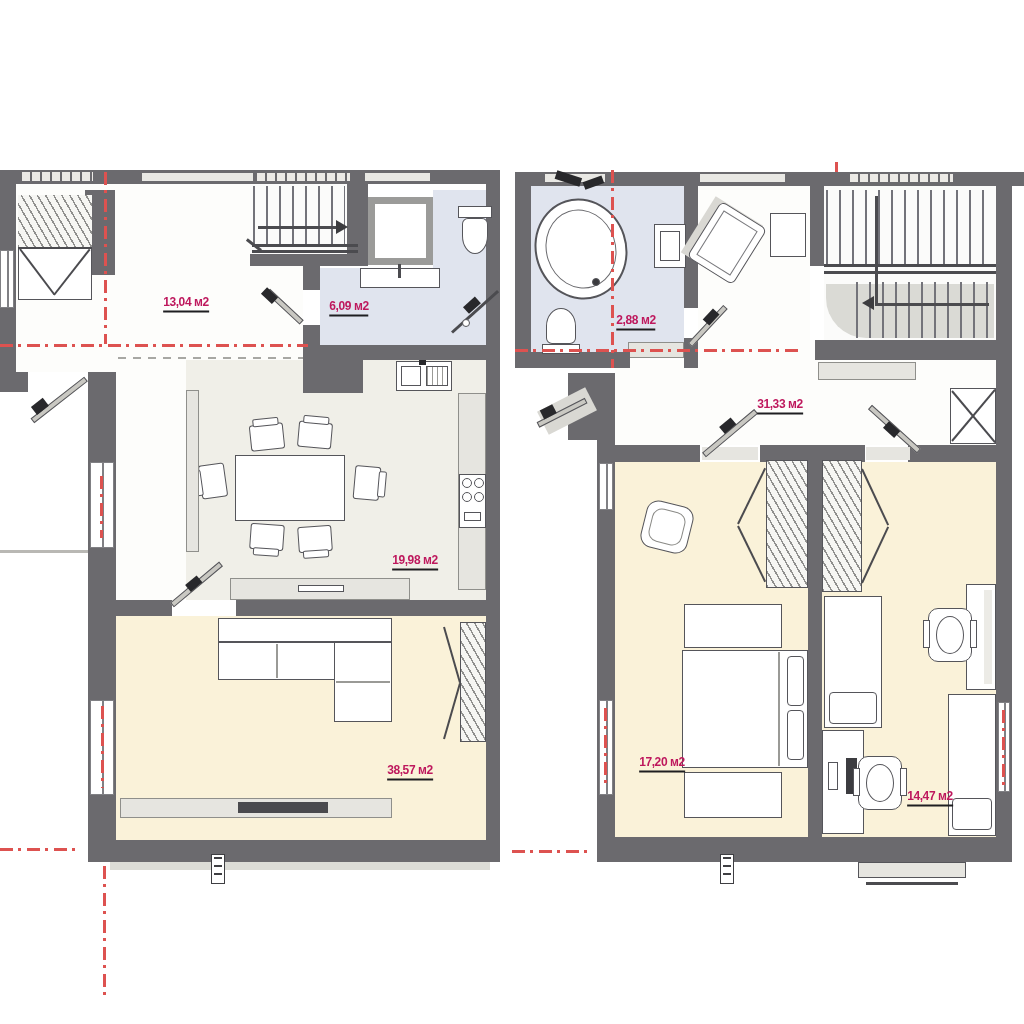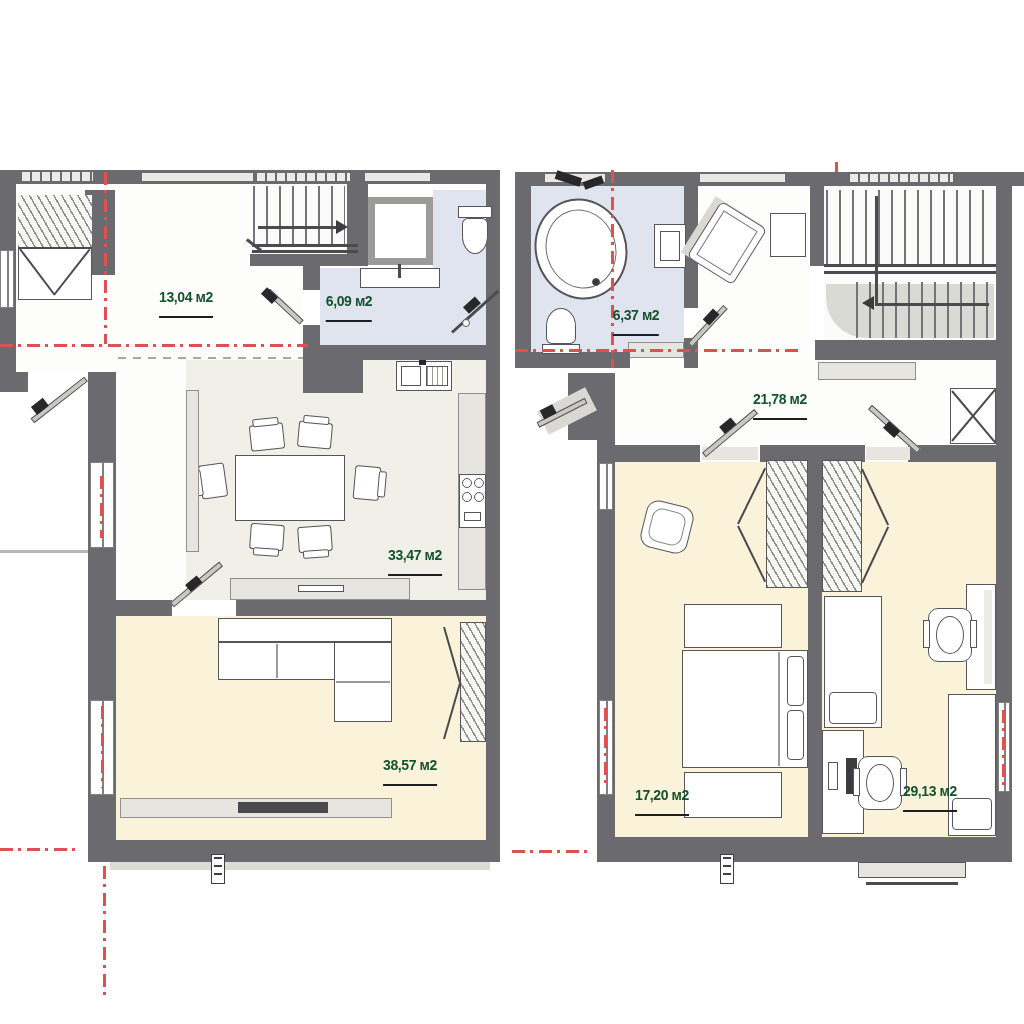--- a/index.html
+++ b/index.html
@@ -15,22 +15,22 @@
   .blob{position:absolute;background:#28282b;transform-origin:left center;}
   .rx{position:absolute;height:2.5px;background:repeating-linear-gradient(90deg,#dd5250 0 13px,transparent 13px 18px,#dd5250 18px 21px,transparent 21px 27px);}
   .ry{position:absolute;width:2.5px;background:repeating-linear-gradient(180deg,#dd5250 0 13px,transparent 13px 18px,#dd5250 18px 21px,transparent 21px 27px);}
   .gd{position:absolute;height:2px;background:repeating-linear-gradient(90deg,#a7a7a3 0 8px,transparent 8px 15px);}
   .hatch{position:absolute;background-color:#f6f6f3;background-image:repeating-linear-gradient(60deg,#90908e 0 1.5px,transparent 1.5px 7px);border:1.5px solid #55555a;box-sizing:border-box;}
   .bars{position:absolute;background-image:repeating-linear-gradient(90deg,#73737a 0 2px,transparent 2px 13px);}
   .ticks{position:absolute;background-color:#eceae6;background-image:repeating-linear-gradient(90deg,#6b6a6e 0 2px,transparent 2px 10px);}
   .strip{position:absolute;background:#e9e8e4;}
   .win{position:absolute;background:#fff;border:1px solid #808084;box-sizing:border-box;}
   .win.v::after{content:"";position:absolute;top:0;bottom:0;left:50%;width:1.5px;background:#808084;}
-  .lbl{position:absolute;transform:translate(-50%,-50%);font-weight:700;font-size:14px;line-height:1;
-       letter-spacing:-0.4px;color:#14532d;border-bottom:2.5px solid #1e1e21;padding-bottom:12px;white-space:nowrap;}
+  .lbl{position:absolute;transform:translate(-50%,-50%);font-weight:700;font-size:12px;line-height:1;
+       letter-spacing:-0.4px;color:#be185d;border-bottom:2.5px solid #1e1e21;padding-bottom:3px;white-space:nowrap;}
   .tri-r{position:absolute;width:0;height:0;border-top:7px solid transparent;border-bottom:7px solid transparent;border-left:12px solid #3c3c3f;}
   .tri-l{position:absolute;width:0;height:0;border-top:7px solid transparent;border-bottom:7px solid transparent;border-right:12px solid #3c3c3f;}
   .circ{position:absolute;border:1.5px solid #55555a;border-radius:50%;background:#fff;box-sizing:border-box;}
   .dchair{position:absolute;width:34px;height:26px;background:#fff;border:1.5px solid #55555a;border-radius:3px;box-sizing:border-box;}
   .dchair::after{content:"";position:absolute;left:3px;right:3px;top:-7px;height:6px;background:#fff;border:1.5px solid #55555a;border-radius:2px;}
   .ochair{position:absolute;background:#fff;border:1.5px solid #55555a;border-radius:10px;box-sizing:border-box;}
   .ochair::before{content:"";position:absolute;left:-6px;top:22%;width:5px;height:50%;background:#fff;border:1px solid #55555a;}
   .ochair::after{content:"";position:absolute;right:-6px;top:22%;width:5px;height:50%;background:#fff;border:1px solid #55555a;}
   .ochair .seat{position:absolute;inset:7px;border:1.5px solid #55555a;border-radius:50%;background:#fff;}
   .tub{position:absolute;background:#fff;border:2px solid #55555a;border-radius:50%;box-sizing:border-box;}
@@ -152,21 +152,21 @@
     <div class="ry" style="left:104px;top:172px;height:172px"></div>
     <div class="ry" style="left:100px;top:476px;height:62px"></div>
     <div class="ry" style="left:101px;top:706px;height:82px"></div>
     <div class="ry" style="left:103px;top:866px;height:130px"></div>
     <div class="gd" style="left:118px;top:357px;width:185px"></div>
 
     <div class="dsym" style="left:211px;top:854px;width:14px;height:30px"></div>
 
     <div class="lbl" style="left:186px;top:304px">13,04 м2</div>
     <div class="lbl" style="left:349px;top:308px">6,09 м2</div>
-    <div class="lbl" style="left:415px;top:562px">33,47 м2</div>
+    <div class="lbl" style="left:415px;top:562px">19,98 м2</div>
     <div class="lbl" style="left:410px;top:772px">38,57 м2</div>
   </div>
 
   <div class="a" style="inset:0">
 
     <div class="rm" style="left:531px;top:186px;width:153px;height:166px;background:#e0e4ee"></div>
     <div class="rm" style="left:698px;top:186px;width:112px;height:174px;background:#fdfdfb"></div>
     <div class="rm" style="left:615px;top:360px;width:381px;height:85px;background:#fdfdfb"></div>
     <div class="rm" style="left:824px;top:186px;width:172px;height:154px;background:#fbfbfa"></div>
     <div class="rm" style="left:615px;top:462px;width:193px;height:375px;background:#faf2d9"></div>
@@ -275,19 +275,19 @@
 
     <div class="rx" style="left:515px;top:349px;width:285px"></div>
     <div class="ry" style="left:611px;top:170px;height:198px"></div>
     <div class="rx" style="left:512px;top:850px;width:78px"></div>
     <div class="ry" style="left:835px;top:162px;height:10px"></div>
     <div class="ry" style="left:604px;top:708px;height:80px"></div>
     <div class="ry" style="left:1002px;top:710px;height:76px"></div>
 
     <div class="dsym" style="left:720px;top:854px;width:14px;height:30px"></div>
 
-    <div class="lbl" style="left:636px;top:322px">6,37 м2</div>
-    <div class="lbl" style="left:780px;top:406px">21,78 м2</div>
-    <div class="lbl" style="left:662px;top:802px">17,20 м2</div>
-    <div class="lbl" style="left:930px;top:798px">29,13 м2</div>
+    <div class="lbl" style="left:636px;top:322px">2,88 м2</div>
+    <div class="lbl" style="left:780px;top:406px">31,33 м2</div>
+    <div class="lbl" style="left:662px;top:764px">17,20 м2</div>
+    <div class="lbl" style="left:930px;top:798px">14,47 м2</div>
   </div>
 
 </div>
 
 </body></html>

